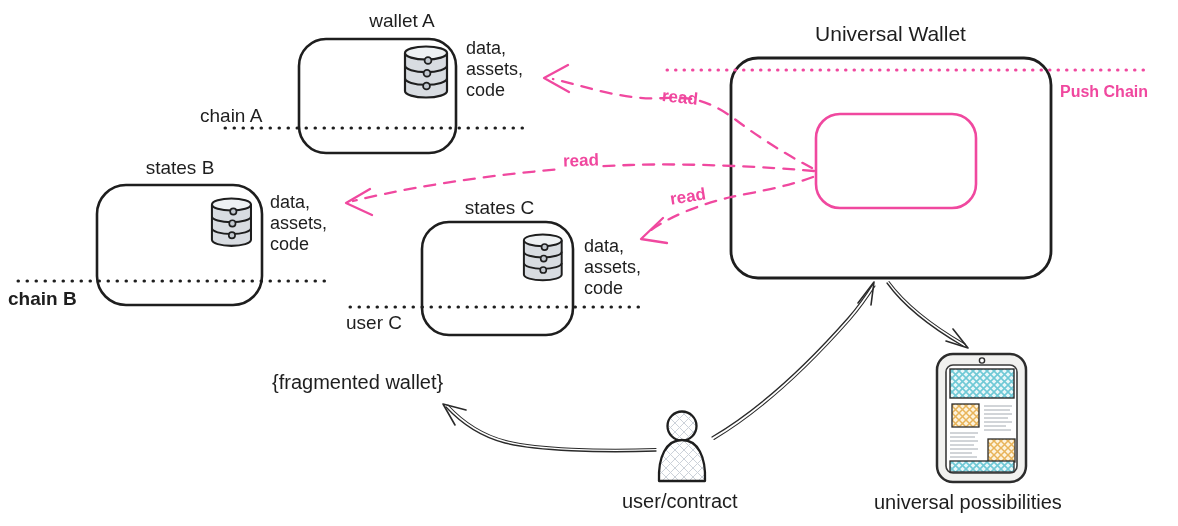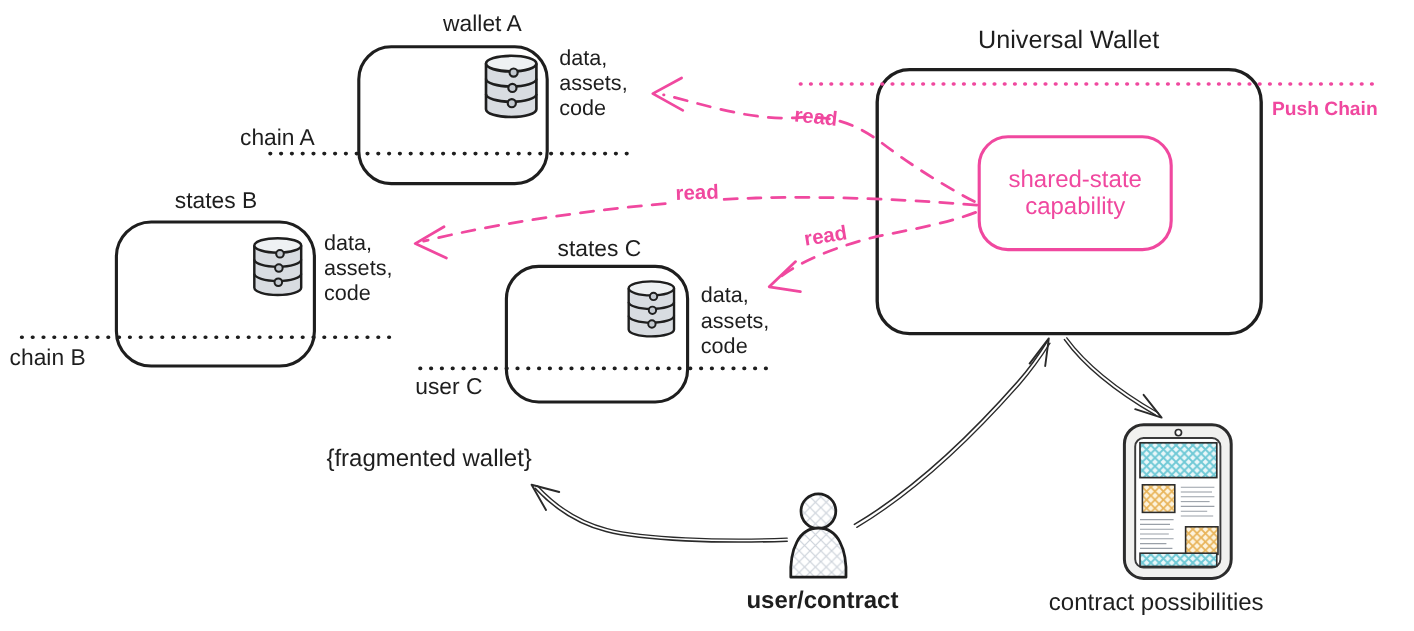--- a/index.html
+++ b/index.html
@@ -123,34 +123,32 @@
 <div class="label boxtitle center" style="left:352px;top:10px;width:100px;">wallet A</div>
 <div class="label contents" style="left:466px;top:38px;">data,
 assets,
 code</div>
 <div class="label boxtitle" style="left:200px;top:105px;">chain A</div>
 
 <div class="label boxtitle center" style="left:130px;top:157px;width:100px;">states B</div>
 <div class="label contents" style="left:270px;top:192px;">data,
 assets,
 code</div>
-<div class="label boxtitle" style="left:8px;top:288px;">chain B</div>
+<div class="label boxtitle" style="left:8px;top:288px;font-weight:bold;">chain B</div>
 
 <div class="label boxtitle center" style="left:452px;top:197px;width:95px;">states C</div>
 <div class="label contents" style="left:584px;top:236px;">data,
 assets,
 code</div>
 <div class="label boxtitle" style="left:346px;top:312px;">user C</div>
 
 <div class="label center" style="left:798px;top:22px;width:185px;font-size:21px;">Universal Wallet</div>
 <div class="label pink" style="left:1060px;top:83px;font-size:16px;font-weight:bold;">Push Chain</div>
-<div class="label pink center" style="left:816px;top:114px;width:160px;height:94px;display:flex;align-items:center;justify-content:center;font-size:20px;">shared-state
-capability</div>
 
 <div class="label pink read" style="left:662px;top:88px;transform:rotate(6deg);">read</div>
 <div class="label pink read" style="left:560px;top:151px;background:#ffffff;padding:0 3px;transform:rotate(-2deg);">read</div>
 <div class="label pink read" style="left:670px;top:187px;transform:rotate(-9deg);">read</div>
 
 <div class="label" style="left:272px;top:371px;font-size:20px;">{fragmented wallet}</div>
-<div class="label" style="left:622px;top:490px;font-size:20px;font-weight:bold;">user/contract</div>
-<div class="label" style="left:874px;top:491px;font-size:20px;">contract possibilities</div>
+<div class="label" style="left:622px;top:490px;font-size:20px;">user/contract</div>
+<div class="label" style="left:874px;top:491px;font-size:20px;">universal possibilities</div>
 
 </div>
 
 </body></html>

